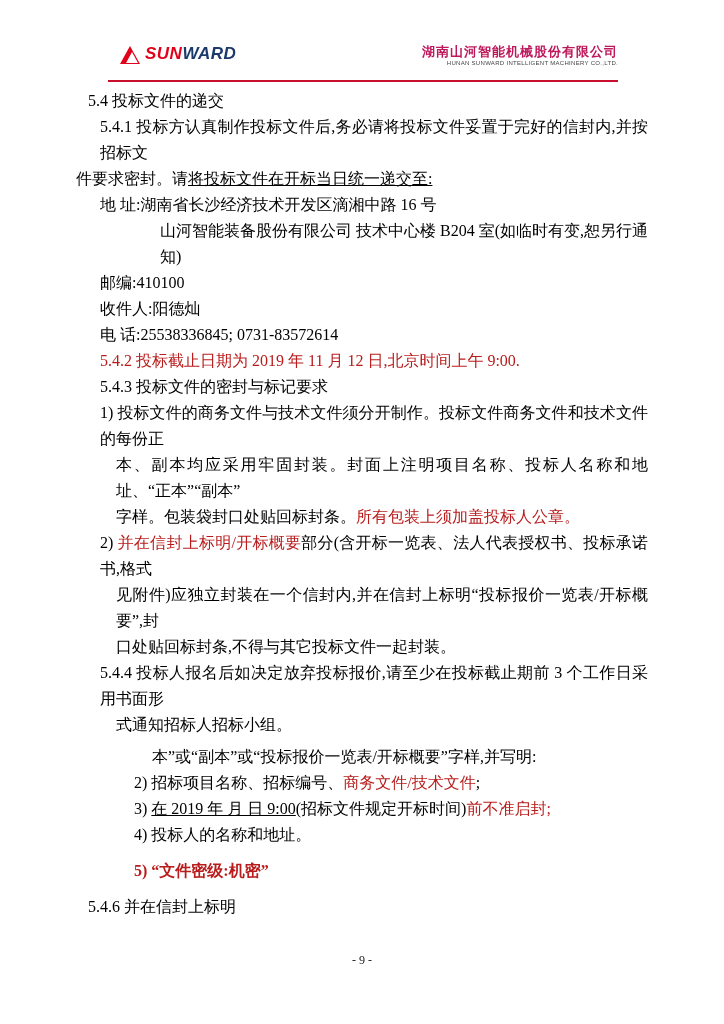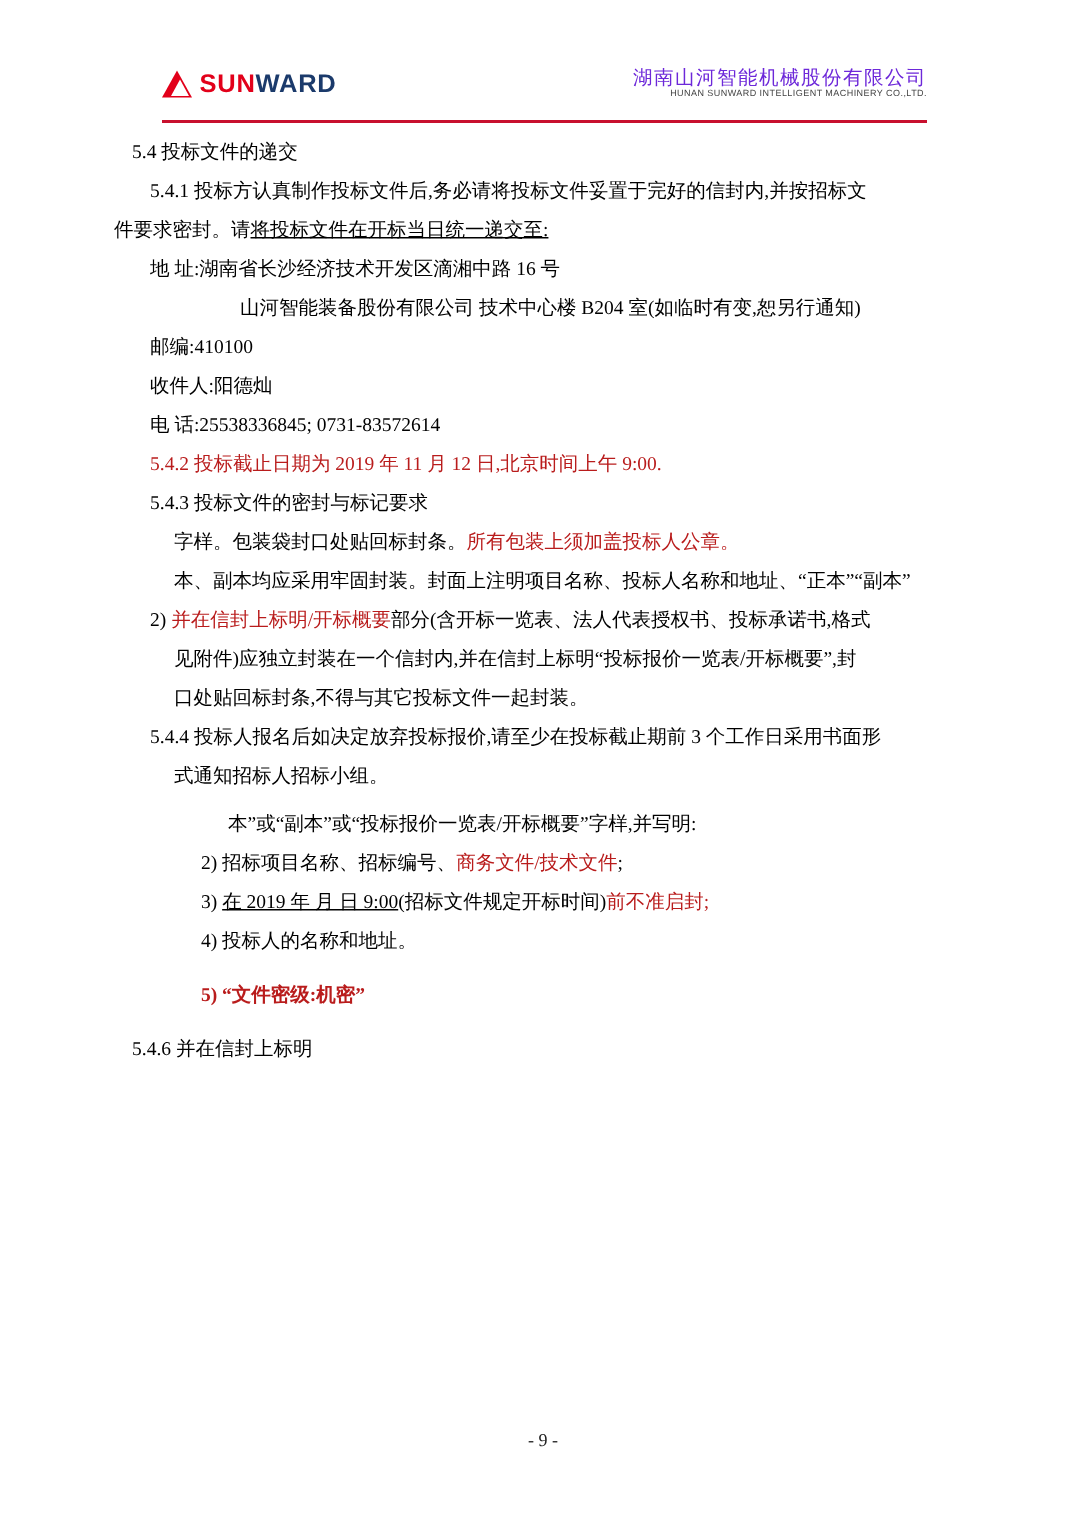--- a/index.html
+++ b/index.html
@@ -25,25 +25,25 @@
   
   .header {
     position: absolute;
     top: 44px;
     left: 108px;
     width: 510px;
     height: 34px;
   }
   .logo-block {
     position: absolute;
-    left: 0;
+    left: 12px;
     top: 0;
     display: flex;
-    align-items: center;
     height: 24px;
+    font-style: italic;
   }
   .logo-mark {
     width: 22px;
     height: 22px;
     position: relative;
     margin-right: 3px;
   }
   .logo-mark .tri {
     position: absolute;
     left: 0; top: 2px;
@@ -72,22 +72,22 @@
   }
   .company-block {
     position: absolute;
     right: 0;
     top: 0;
     text-align: right;
   }
   .company-cn {
     font-family: "Liberation Sans", sans-serif;
     font-size: 13px;
-    font-weight: normal;
-    color: #6d28d9;
+    font-weight: bold;
+    color: #be185d;
     letter-spacing: 1px;
     line-height: 15px;
   }
   .company-en {
     font-family: "Liberation Sans", sans-serif;
     font-size: 6px;
     color: #444444;
     letter-spacing: 0.3px;
     line-height: 9px;
   }
@@ -98,21 +98,21 @@
     width: 510px;
     height: 2px;
     background: #c8102e;
   }
   
   .content {
     position: absolute;
     top: 88px;
     left: 76px;
     width: 572px;
-    font-size: 13px;
+    font-size: 16px;
     line-height: 26px;
   }
   p {
     margin: 0;
     padding: 0;
     text-align: justify;
   }
   .l0 { padding-left: 0px; }
   .l1 { padding-left: 12px; }
   .l2 { padding-left: 24px; }
@@ -166,22 +166,23 @@
     <p class="l2"><span>地    址:</span><span>湖南省长沙经济技术开发区滴湘中路 16 号</span></p>
     <p class="indent-addr">山河智能装备股份有限公司  技术中心楼 B204 室(如临时有变,恕另行通知)</p>
     <p class="l2"><span>邮编:</span><span>410100</span></p>
     <p class="l2"><span>收件人:</span><span>阳德灿</span></p>
     <p class="l2"><span>电  话:</span><span>25538336845;  0731-83572614</span></p>
 
     <p class="l2 red">5.4.2  投标截止日期为 2019 年 11 月 12 日,北京时间上午 9:00.</p>
 
     <p class="l2">5.4.3  投标文件的密封与标记要求</p>
 
+    <p class="l2">1)  投标文件的商务文件与技术文件须分开制作。投标文件商务文件和技术文件的每份正</p>
+    <p class="l3">本、副本均应采用牢固封装。封面上注明项目名称、投标人名称和地址、“正本”“副本”</p>
     <p class="l3"><span>字样。包装袋封口处贴回标封条。</span><span class="red">所有包装上须加盖投标人公章。</span></p>
-    <p class="l3">本、副本均应采用牢固封装。封面上注明项目名称、投标人名称和地址、“正本”“副本”</p>
 
     <p class="l2"><span>2)  </span><span class="red">并在信封上标明/开标概要</span><span>部分(含开标一览表、法人代表授权书、投标承诺书,格式</span></p>
     <p class="l3">见附件)应独立封装在一个信封内,并在信封上标明“投标报价一览表/开标概要”,封</p>
     <p class="l3">口处贴回标封条,不得与其它投标文件一起封装。</p>
 
     <p class="l2">5.4.4  投标人报名后如决定放弃投标报价,请至少在投标截止期前 3 个工作日采用书面形</p>
     <p class="l3">式通知招标人招标小组。</p>
 
     <div class="gap-s"></div>
 

